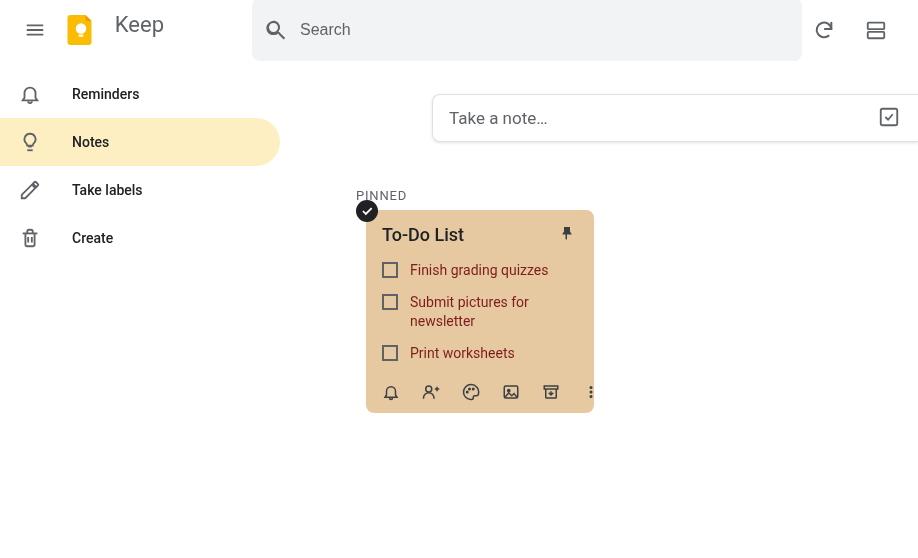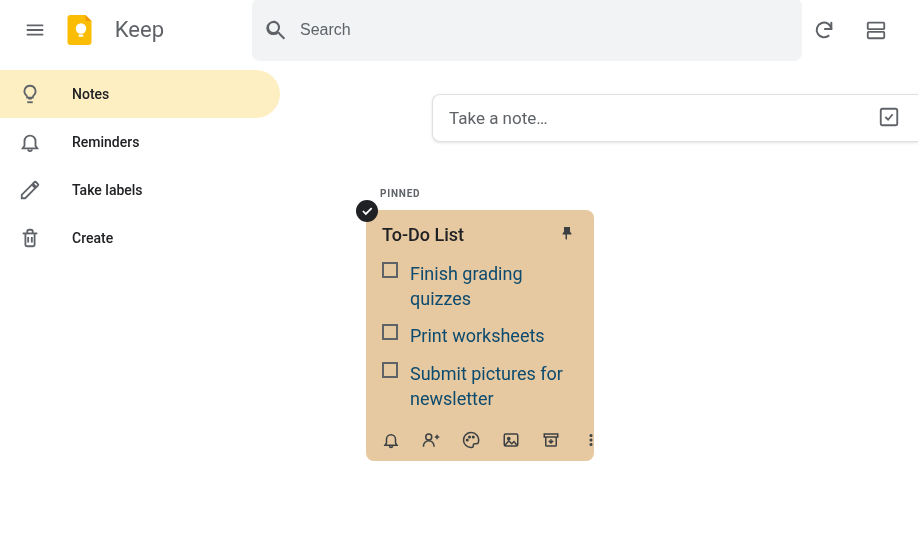--- a/index.html
+++ b/index.html
@@ -22,21 +22,20 @@
       width: 48px;
       height: 48px;
       display: flex;
       align-items: center;
       justify-content: center;
       cursor: pointer;
       border-radius: 50%;
     }
     .logo-area {
       display: flex;
-      align-items: center;
       gap: 16px;
       margin-left: 4px;
     }
     .keep-logo {
       width: 36px;
       height: 36px;
     }
     .app-title {
       font-size: 22px;
       color: #5f6368;
@@ -150,24 +149,24 @@
       flex: 1;
     }
     .checkbox-btn {
       color: #5f6368;
       cursor: pointer;
       width: 24px;
       height: 24px;
     }
     .section-label {
       position: absolute;
-      left: 100px;
+      left: 76px;
       top: 126px;
-      font-size: 10px;
-      font-weight: 700;
+      font-size: 13px;
+      font-weight: 400;
       color: #5f6368;
       letter-spacing: 0.8px;
       text-transform: uppercase;
     }
     .note-card {
       position: absolute;
       left: 86px;
       top: 148px;
       width: 228px;
       background: #e6c9a1;
@@ -216,22 +215,22 @@
       gap: 12px;
     }
     .check-box {
       width: 16px;
       height: 16px;
       border: 2px solid #5f6368;
       flex-shrink: 0;
       margin-top: 1px;
     }
     .check-label {
-      font-size: 18px;
-      color: #0c4a6e;
+      font-size: 14px;
+      color: #7f1d1d;
       line-height: 1.4;
     }
     .note-toolbar {
       display: flex;
       align-items: center;
       gap: 22px;
       margin-top: 20px;
       padding-bottom: 2px;
     }
     .note-tool {
@@ -278,38 +277,38 @@
     <div class="header-btn">
       <svg width="22" height="22" viewBox="0 0 24 24" fill="none" stroke="#5f6368" stroke-width="2">
           <rect x="3" y="4" width="18" height="7" rx="1"></rect>
           <rect x="3" y="14" width="18" height="7" rx="1"></rect>
         </svg>
     </div>
   </div>
 </div>
 
 <div class="sidebar">
+  <div class="sidebar-item">
+    <span class="sidebar-icon">
+      <svg width="22" height="22" viewBox="0 0 24 24" fill="none" stroke="#5f6368" stroke-width="2">
+          <path d="M18 16v-5a6 6 0 10-12 0v5l-2 3h16l-2-3z"></path>
+          <path d="M10 20a2 2 0 004 0"></path>
+        </svg>
+    </span>
+    <span class="sidebar-label">Reminders</span>
+  </div>
   <div class="sidebar-item active">
     <span class="sidebar-icon">
       <svg width="22" height="22" viewBox="0 0 24 24" fill="none" stroke="#5f6368" stroke-width="2">
           <path d="M9 21h6"></path>
           <path d="M10 17h4"></path>
           <path d="M12 3a6 6 0 00-4 10.5c.7.8 1 1.5 1 2.5h6c0-1 .3-1.7 1-2.5A6 6 0 0012 3z"></path>
         </svg>
     </span>
     <span class="sidebar-label">Notes</span>
-  </div>
-  <div class="sidebar-item">
-    <span class="sidebar-icon">
-      <svg width="22" height="22" viewBox="0 0 24 24" fill="none" stroke="#5f6368" stroke-width="2">
-          <path d="M18 16v-5a6 6 0 10-12 0v5l-2 3h16l-2-3z"></path>
-          <path d="M10 20a2 2 0 004 0"></path>
-        </svg>
-    </span>
-    <span class="sidebar-label">Reminders</span>
   </div>
   <div class="sidebar-item">
     <span class="sidebar-icon">
       <svg width="22" height="22" viewBox="0 0 24 24" fill="none" stroke="#5f6368" stroke-width="2">
           <path d="M3 17.25V21h3.75L17.81 9.94l-3.75-3.75L3 17.25zM20.71 7.04a1 1 0 000-1.41l-2.34-2.34a1 1 0 00-1.41 0l-1.83 1.83 3.75 3.75 1.83-1.83z"></path>
         </svg>
     </span>
     <span class="sidebar-label">Take labels</span>
   </div>
   <div class="sidebar-item">
@@ -352,25 +351,25 @@
           </svg>
       </span>
     </div>
     <div class="checklist">
       <div class="check-item">
         <span class="check-box"></span>
         <span class="check-label">Finish grading quizzes</span>
       </div>
       <div class="check-item">
         <span class="check-box"></span>
-        <span class="check-label">Print worksheets</span>
+        <span class="check-label">Submit pictures for newsletter</span>
       </div>
       <div class="check-item">
         <span class="check-box"></span>
-        <span class="check-label">Submit pictures for newsletter</span>
+        <span class="check-label">Print worksheets</span>
       </div>
     </div>
     <div class="note-toolbar">
       <span class="note-tool">
         <svg width="18" height="18" viewBox="0 0 24 24" fill="none" stroke="#3c4043" stroke-width="2">
             <path d="M18 16v-5a6 6 0 10-12 0v5l-2 3h16l-2-3z"></path>
             <path d="M10 20a2 2 0 004 0"></path>
           </svg>
       </span>
       <span class="note-tool">

